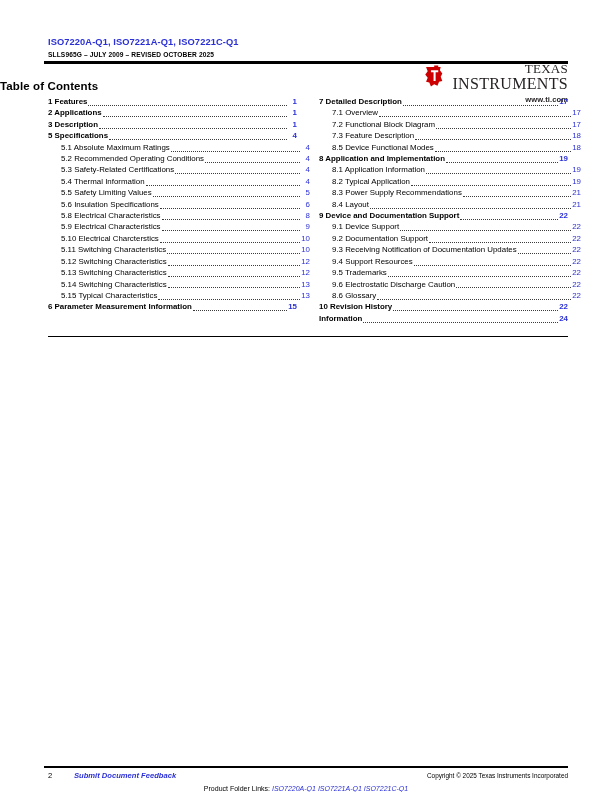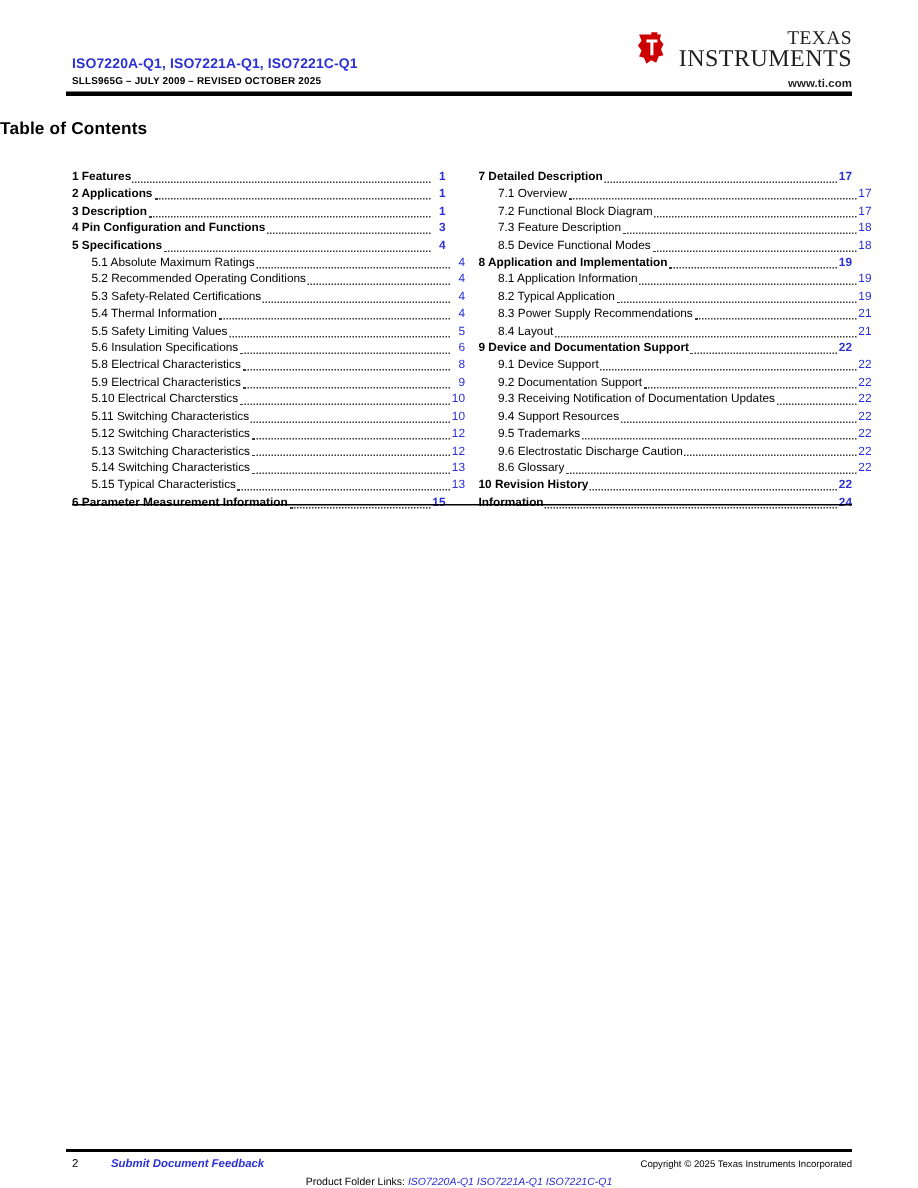--- a/index.html
+++ b/index.html
@@ -47,20 +47,21 @@
     margin-top: 2px;
     white-space: nowrap;
   }
   .header-left { padding-top: 18px; }
 
   
   .ti-logo {
     display: flex;
     align-items: flex-start;
     gap: 4px;
+    margin-top: 44px;
   }
   .ti-mark { width: 26px; height: 26px; flex: none; margin-top: 1px; }
   .ti-wordmark {
     display: flex;
     flex-direction: column;
     align-items: flex-end;
   }
   .ti-line1, .ti-line2 {
     font-family: "Liberation Serif", serif;
     color: #231f20;
@@ -94,21 +95,21 @@
     font-weight: bold;
     color: #000;
     letter-spacing: 0.01em;
   }
 
   
   .toc-body {
     position: absolute;
     left: 48px;
     right: 44px;
-    top: 112px;
+    top: 96px;
     display: flex;
     gap: 22px;
   }
   .toc-col {
     flex: 1 1 0;
     min-width: 0;
   }
 
   .toc-entry {
     display: flex;
@@ -253,25 +254,20 @@
         <span class="toc-label">2 Applications</span>
         <span class="toc-dots"></span>
         <span class="toc-page">1</span>
       </div>
       <div class="toc-entry lvl1">
         <span class="toc-label">3 Description</span>
         <span class="toc-dots"></span>
         <span class="toc-page">1</span>
       </div>
       <div class="toc-entry lvl1">
-        <span class="toc-label">4 Pin Configuration and Functions</span>
-        <span class="toc-dots"></span>
-        <span class="toc-page">3</span>
-      </div>
-      <div class="toc-entry lvl1">
         <span class="toc-label">5 Specifications</span>
         <span class="toc-dots"></span>
         <span class="toc-page">4</span>
       </div>
       <div class="toc-entry lvl2">
         <span class="toc-label">5.1 Absolute Maximum Ratings</span>
         <span class="toc-dots"></span>
         <span class="toc-page">4</span>
       </div>
       <div class="toc-entry lvl2">

